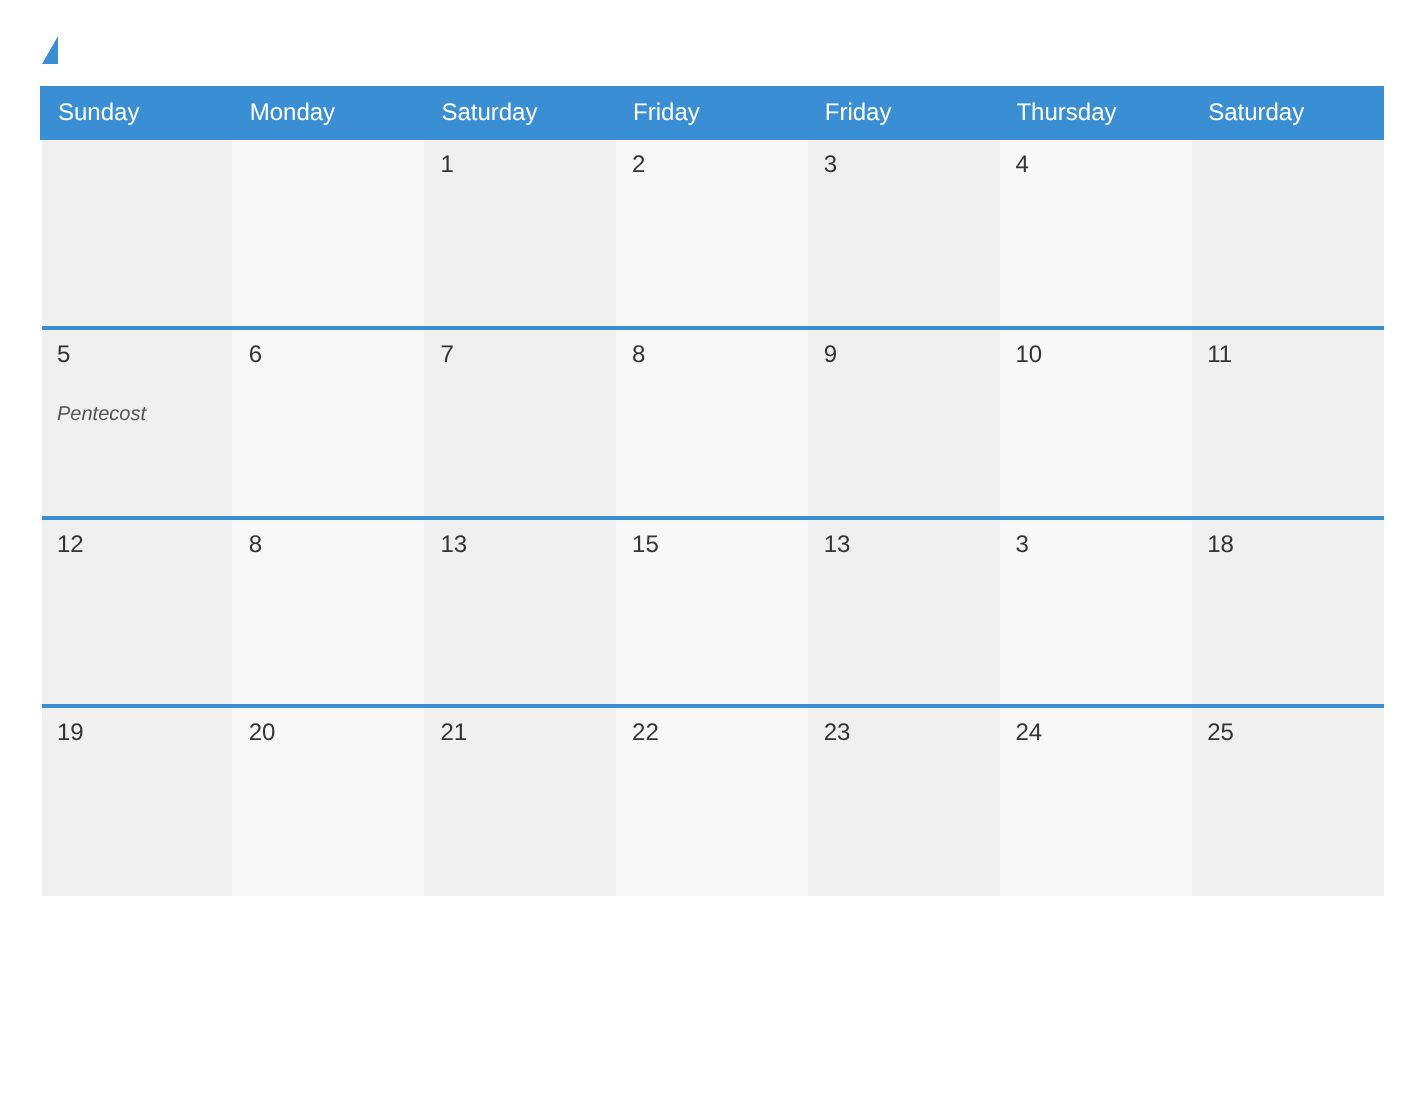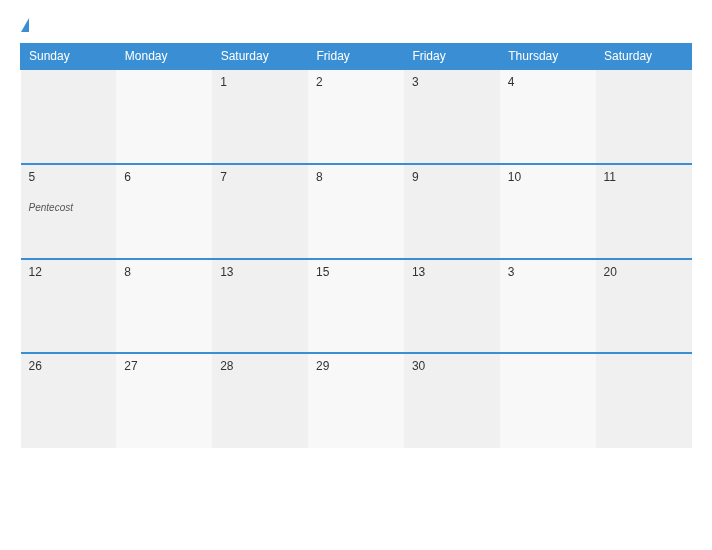--- a/index.html
+++ b/index.html
@@ -225,37 +225,41 @@
           <td>
             <span class="day-number">15</span>
           </td>
           <td>
             <span class="day-number">13</span>
           </td>
           <td>
             <span class="day-number">3</span>
           </td>
           <td>
+            <span class="day-number">18</span>
+          </td>
+        </tr>
+        <tr>
+          <td>
+            <span class="day-number">19</span>
+          </td>
+          <td>
             <span class="day-number">20</span>
           </td>
-        </tr>
-        <tr>
-          <td>
-            <span class="day-number">26</span>
-          </td>
-          <td>
-            <span class="day-number">27</span>
-          </td>
-          <td>
-            <span class="day-number">28</span>
-          </td>
-          <td>
-            <span class="day-number">29</span>
-          </td>
-          <td>
-            <span class="day-number">30</span>
-          </td>
-          <td></td>
-          <td></td>
+          <td>
+            <span class="day-number">21</span>
+          </td>
+          <td>
+            <span class="day-number">22</span>
+          </td>
+          <td>
+            <span class="day-number">23</span>
+          </td>
+          <td>
+            <span class="day-number">24</span>
+          </td>
+          <td>
+            <span class="day-number">25</span>
+          </td>
         </tr>
       </tbody>
   </table>
 </div>
 
 </body></html>

